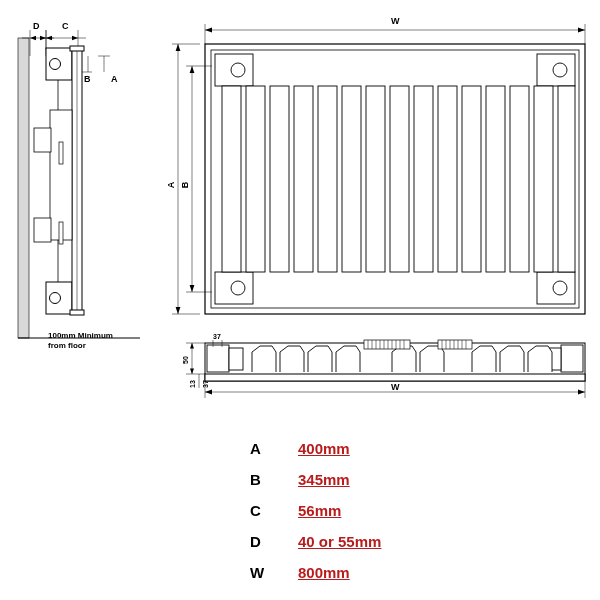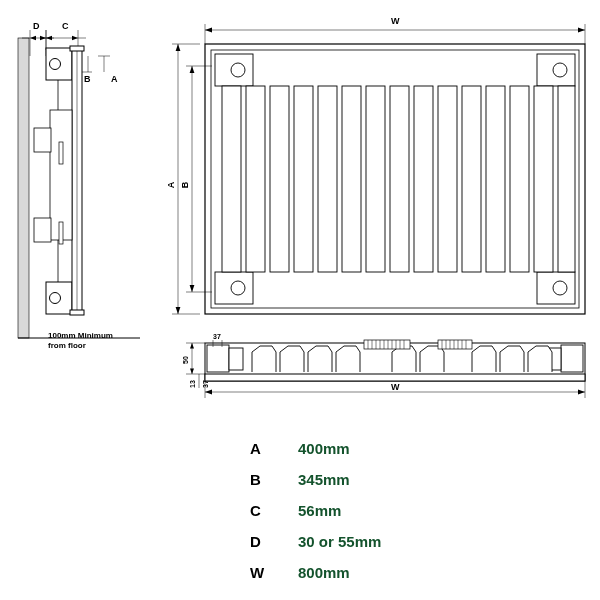--- a/index.html
+++ b/index.html
@@ -40,21 +40,22 @@
   }
   .legend-key {
     width: 48px;
     font-size: 15px;
     font-weight: bold;
     color: #000;
   }
   .legend-val {
     font-size: 15px;
     font-weight: bold;
-    color: #14532d;
+    color: #b91c1c;
+    text-decoration: underline;
   }
   text {
     font-family: "Liberation Sans", sans-serif;
     fill: #000;
   }
   .lbl {
     font-size: 9px;
     font-weight: bold;
   }
   .lbl-sm {
@@ -263,21 +264,21 @@
     <div class="legend-row">
       <div class="legend-key">B</div>
       <div class="legend-val">345mm</div>
     </div>
     <div class="legend-row">
       <div class="legend-key">C</div>
       <div class="legend-val">56mm</div>
     </div>
     <div class="legend-row">
       <div class="legend-key">D</div>
-      <div class="legend-val">30 or 55mm</div>
+      <div class="legend-val">40 or 55mm</div>
     </div>
     <div class="legend-row">
       <div class="legend-key">W</div>
       <div class="legend-val">800mm</div>
     </div>
   </div>
 
 </div>
 
 </body></html>

